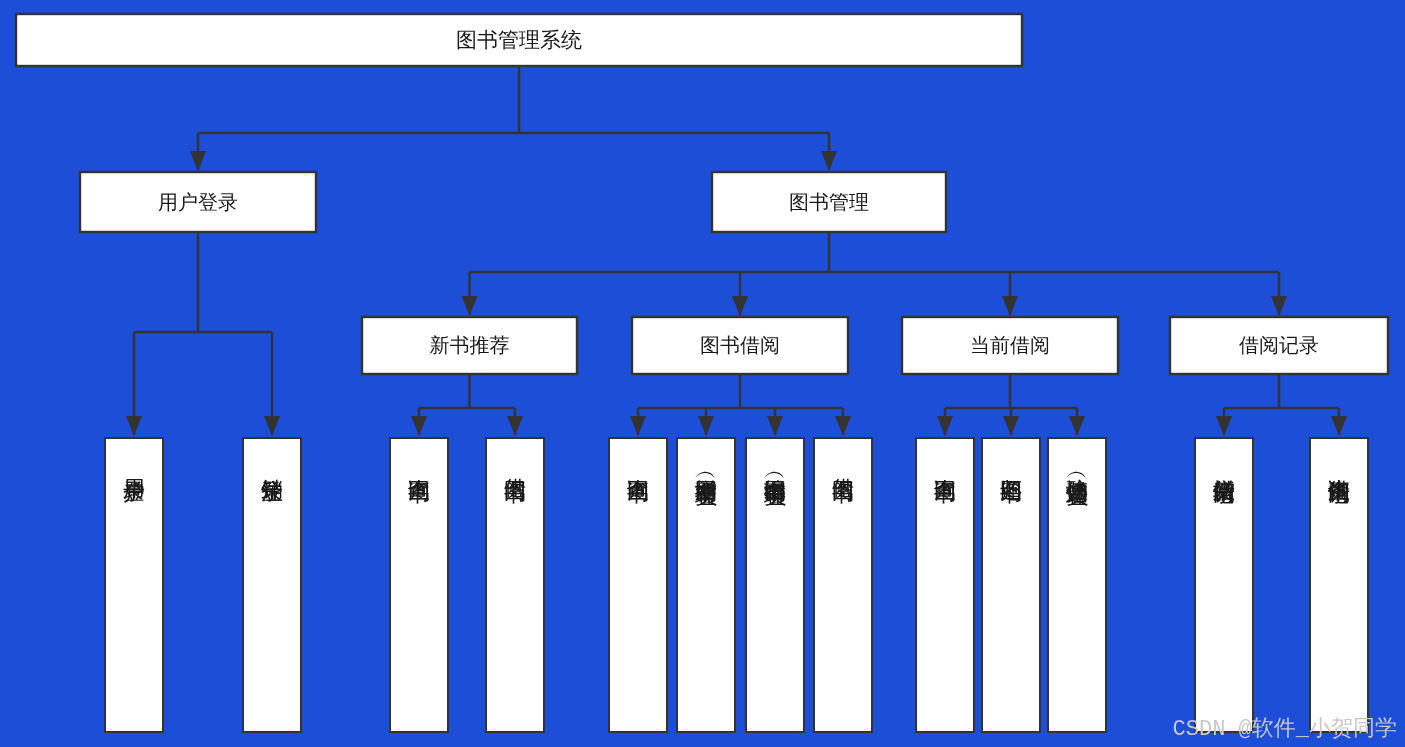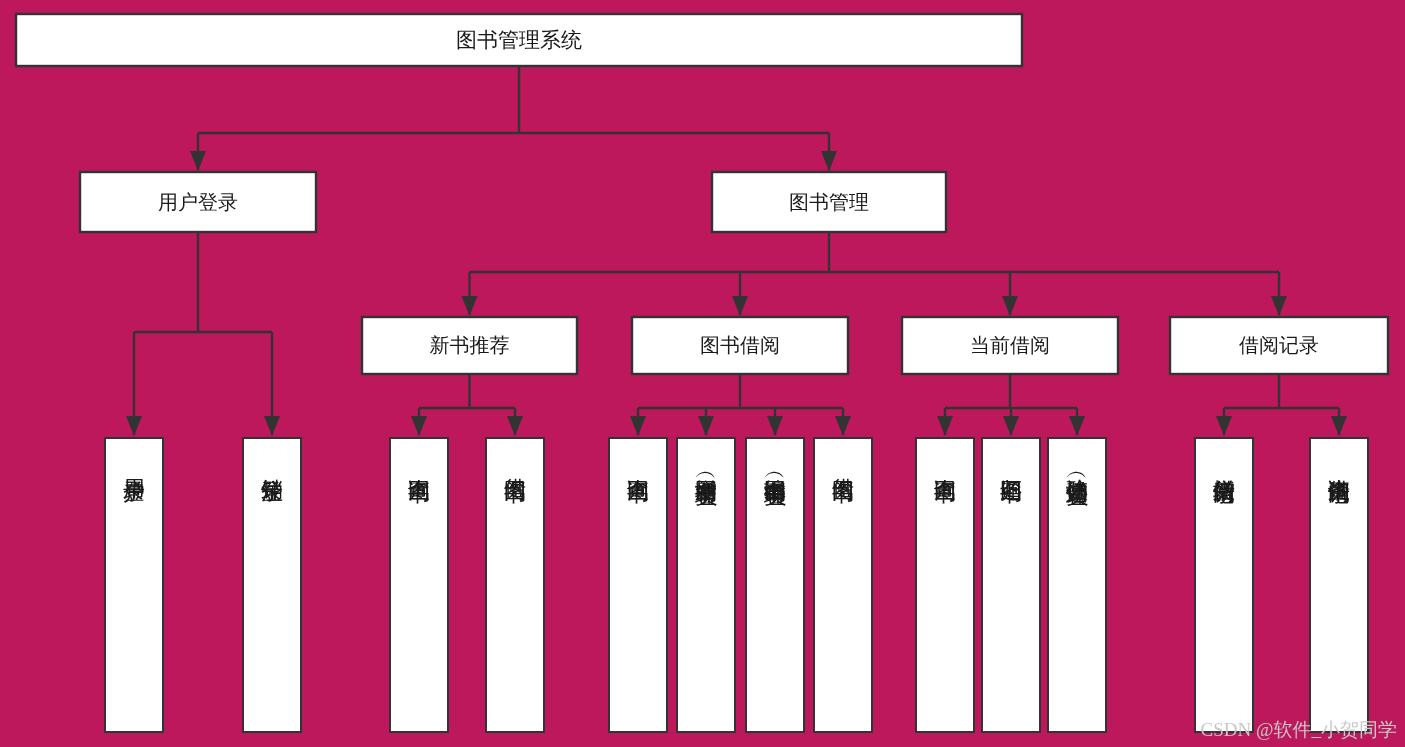--- a/index.html
+++ b/index.html
@@ -10,21 +10,21 @@
   body {
     width: 1405px;
     height: 747px;
     font-family: "DejaVu Sans", "Liberation Sans", sans-serif;
     overflow: hidden;
   }
   #diagram-root {
     position: relative;
     width: 1405px;
     height: 747px;
-    background: #be185d;
+    background: #1d4ed8;
   }
   svg#tree-svg {
     position: absolute;
     left: 0;
     top: 0;
     width: 1405px;
     height: 747px;
     display: block;
   }
   .node-box {
@@ -69,22 +69,22 @@
     display: flex;
     align-items: flex-start;
     justify-content: center;
     padding-top: 22px;
     overflow: hidden;
   }
   .watermark {
     position: absolute;
     right: 8px;
     bottom: 4px;
-    font-family: Liberation Serif, serif;
-    font-size: 19px;
+    font-family: Liberation Mono, monospace;
+    font-size: 22px;
     color: #c8c8c8;
     white-space: nowrap;
     pointer-events: none;
   }
 </style>
 </head>
 <body>
 
 <div id="diagram-root">
 

